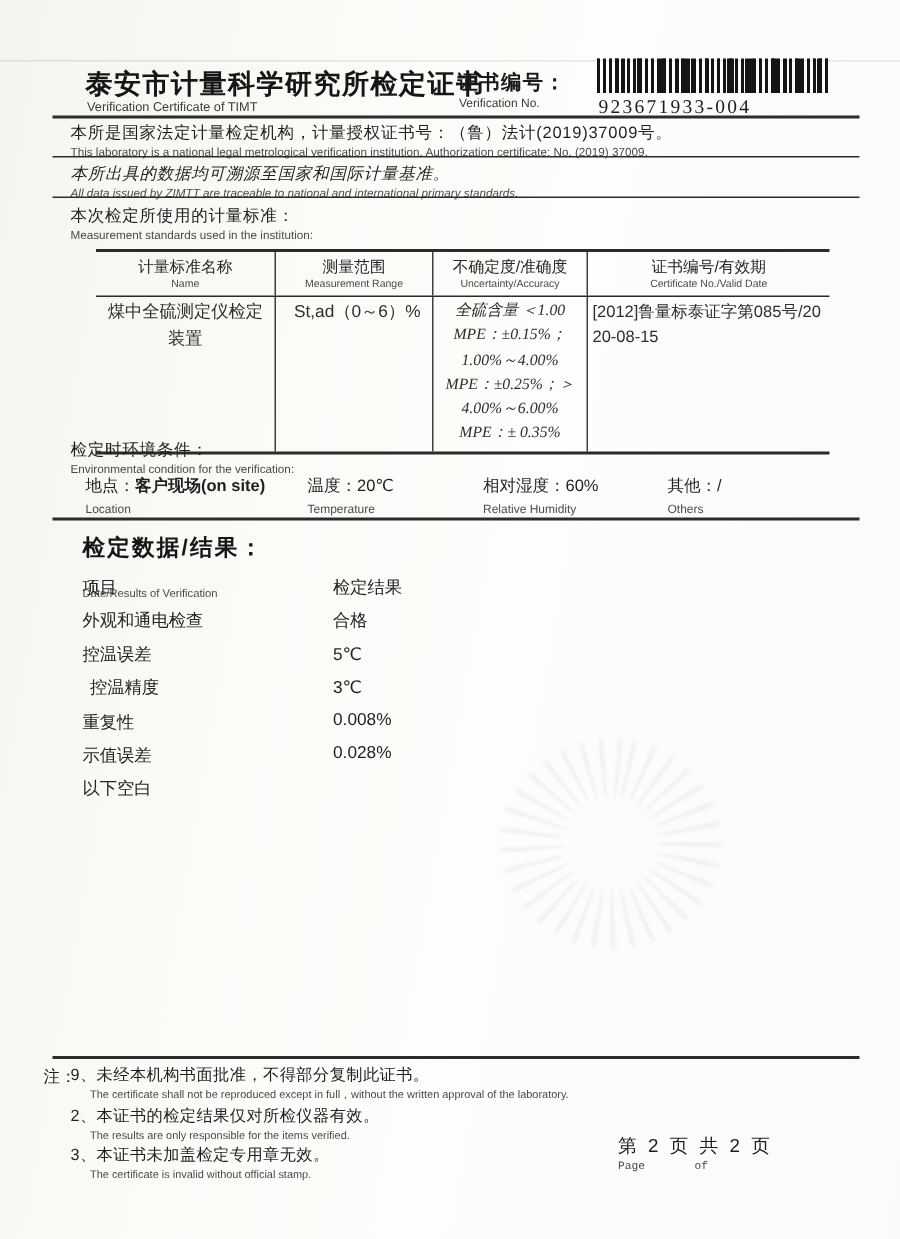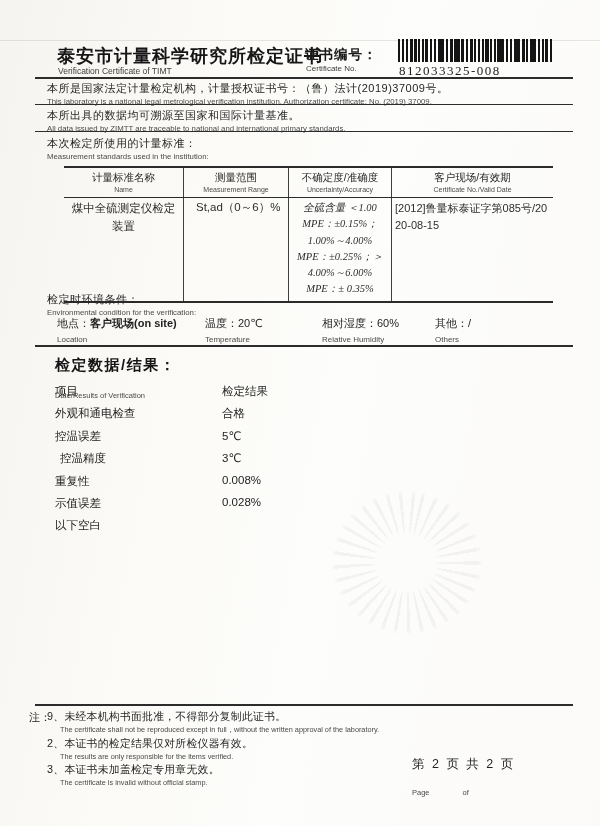--- a/index.html
+++ b/index.html
@@ -20,42 +20,42 @@
       repeating-linear-gradient(90deg,#141414 0 2px,transparent 2px 4px),
       repeating-linear-gradient(90deg,#141414 0 1px,transparent 1px 9px),
       repeating-linear-gradient(90deg,transparent 0 12px,#141414 12px 15px);
   }
   .cert-number{position:absolute;left:399px;top:63px;font-size:13px;font-family:"Liberation Serif","DejaVu Serif",serif;color:#1c1c1c;letter-spacing:1.5px;}
   .rule{position:absolute;left:35px;width:538px;background:#2c2c2c;}
   .r1{top:77px;height:2px;} .r2{top:104px;height:1px;} .r3{top:131px;height:1px;}
   .r-env{top:345px;height:2px;} .r-foot{top:704px;height:2px;}
   
   .stmt{position:absolute;left:47px;right:30px;}
-  .s1{top:81px;} .s2{top:108px;} .s3{top:136px;}
+  .s1{top:81px;} .s2{top:108px;font-style:italic;} .s3{top:136px;}
   .stmt-cn{font-size:11px;color:#1f1f1f;letter-spacing:.5px;}
   .stmt-en{font-size:7.8px;color:#4a4a4a;margin-top:1px;}
   
   .std-table{position:absolute;top:166px;left:64px;width:489px;border-top:2px solid #2b2b2b;border-bottom:2px solid #2b2b2b;box-sizing:border-box;}
   .std-row{display:flex;justify-content:space-between;}
   .std-head{border-bottom:1.5px solid #2b2b2b;}
   .cell{box-sizing:border-box;border-right:1px solid #3f3f3f;}
   .cell:last-child{border-right:none;}
   .c1{width:120px;} .c2{width:105px;} .c3{width:103px;} .c4{width:161px;}
   .head-cell{text-align:center;padding:3px 2px 4px;}
   .head-cn{font-size:10.5px;color:#262626;}
   .head-en{font-size:7px;color:#4a4a4a;margin-top:1px;}
   .std-body .cell{min-height:92px;padding-top:2px;}
   .body-name{text-align:center;font-size:11.5px;line-height:1.55;padding:2px 6px;}
   .body-range{font-size:11.5px;padding:3px 2px 0 12px;}
   .body-unc{font-family:"Liberation Serif","DejaVu Serif",serif;font-style:italic;font-size:10.5px;line-height:1.55;text-align:center;padding:3px 3px;}
   .body-cert{font-size:11px;line-height:1.5;padding:3px 3px;word-break:break-all;}
   
   .env-heading{position:absolute;left:47px;top:292px;}
   .env-field{position:absolute;top:316px;}
-  .f0{left:57px;} .f1{left:205px;} .f2{left:322px;} .f3{left:435px;}
+  .f0{left:57px;} .f1{left:205px;} .f2{left:322px;} .f3{left:445px;}
   .env-cn{font-size:11px;color:#1f1f1f;}
   .f0 .env-val{font-weight:bold;}
   .env-en{font-size:8px;color:#4a4a4a;margin-top:4px;}
   
   .res-heading{position:absolute;left:55px;top:356px;}
   .res-cn{font-size:15px;font-weight:bold;color:#161616;letter-spacing:1.5px;}
   .res-en{font-size:7.5px;color:#4a4a4a;margin-top:16px;}
   .results-list{position:absolute;top:384px;left:0;width:600px;font-size:11.5px;color:#232323;}
   .res-row{position:relative;height:22.4px;}
   .res-item{position:absolute;left:55px;}
@@ -69,35 +69,35 @@
     mask:radial-gradient(ellipse at center,transparent 27%,#000 34% 66%,transparent 73%);
     filter:blur(.7px);opacity:.5;
   }
   
   .note-label{position:absolute;left:29px;top:710px;font-size:11px;color:#1f1f1f;}
   .notes{position:absolute;left:47px;top:710px;width:360px;}
   .note-cn{font-size:10.8px;color:#1f1f1f;letter-spacing:.3px;}
   .note-en{font-size:7.3px;color:#4a4a4a;margin:1px 0 2px 13px;}
   .page-ind{position:absolute;left:412px;top:756px;}
   .page-cn{font-size:12.5px;color:#1f1f1f;letter-spacing:2px;}
-  .page-en{font-size:7.5px;color:#4a4a4a;margin-top:15px;display:flex;}
+  .page-en{font-size:7.5px;color:#4a4a4a;margin-top:1px;display:flex;font-family:Liberation Mono, monospace;}
   .page-of{margin-left:33px;}
 </style>
 </head>
 <body>
 
 <div class="page">
   <div class="crease"></div>
 
   <div class="title-cn">泰安市计量科学研究所检定证书</div>
   <div class="title-en">Verification Certificate of TIMT</div>
   <div class="certno-label">证书编号：</div>
-  <div class="certno-label-en">Certificate No.</div>
+  <div class="certno-label-en">Verification No.</div>
   <div class="barcode"></div>
-  <div class="cert-number">812033325-008</div>
+  <div class="cert-number">923671933-004</div>
 
   <div class="rule r1"></div>
 
   <div class="stmt s1">
     <div class="stmt-cn">本所是国家法定计量检定机构，计量授权证书号：（鲁）法计(2019)37009号。</div>
     <div class="stmt-en">This laboratory is a national legal metrological verification institution. Authorization certificate: No. (2019) 37009.</div>
   </div>
   <div class="rule r2"></div>
   <div class="stmt s2">
     <div class="stmt-cn">本所出具的数据均可溯源至国家和国际计量基准。</div>
@@ -117,21 +117,21 @@
       </div>
       <div class="cell c2 head-cell">
         <div class="head-cn">测量范围</div>
         <div class="head-en">Measurement Range</div>
       </div>
       <div class="cell c3 head-cell">
         <div class="head-cn">不确定度/准确度</div>
         <div class="head-en">Uncertainty/Accuracy</div>
       </div>
       <div class="cell c4 head-cell">
-        <div class="head-cn">客户现场/有效期</div>
+        <div class="head-cn">证书编号/有效期</div>
         <div class="head-en">Certificate No./Valid Date</div>
       </div>
     </div>
     <div class="std-row std-body">
       <div class="cell c1 body-name">煤中全硫测定仪检定装置</div>
       <div class="cell c2 body-range">St,ad（0～6）%</div>
       <div class="cell c3 body-unc">全硫含量 ＜1.00 MPE：±0.15%；1.00%～4.00% MPE：±0.25%；＞4.00%～6.00% MPE：± 0.35%</div>
       <div class="cell c4 body-cert">[2012]鲁量标泰证字第085号/2020-08-15</div>
     </div>
   </div>

